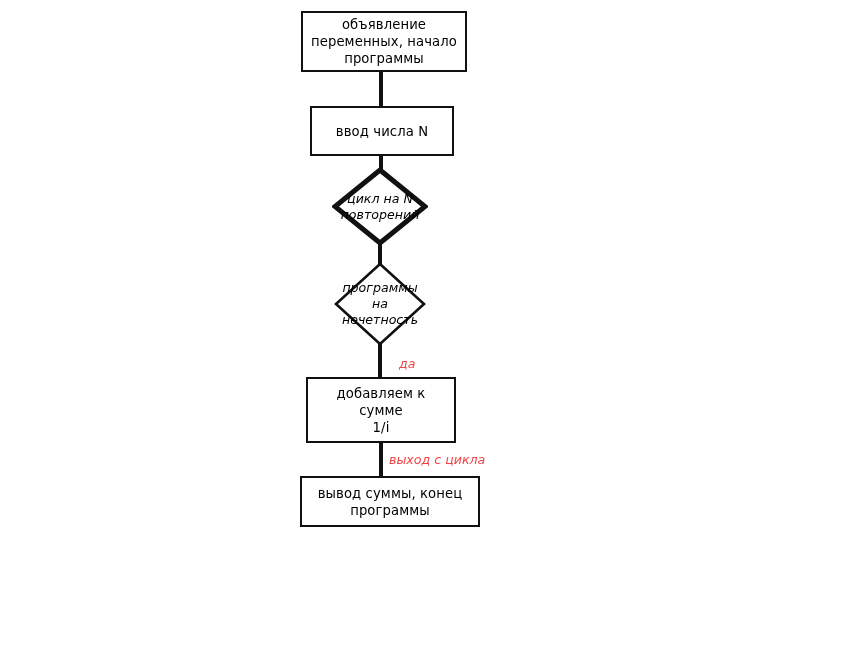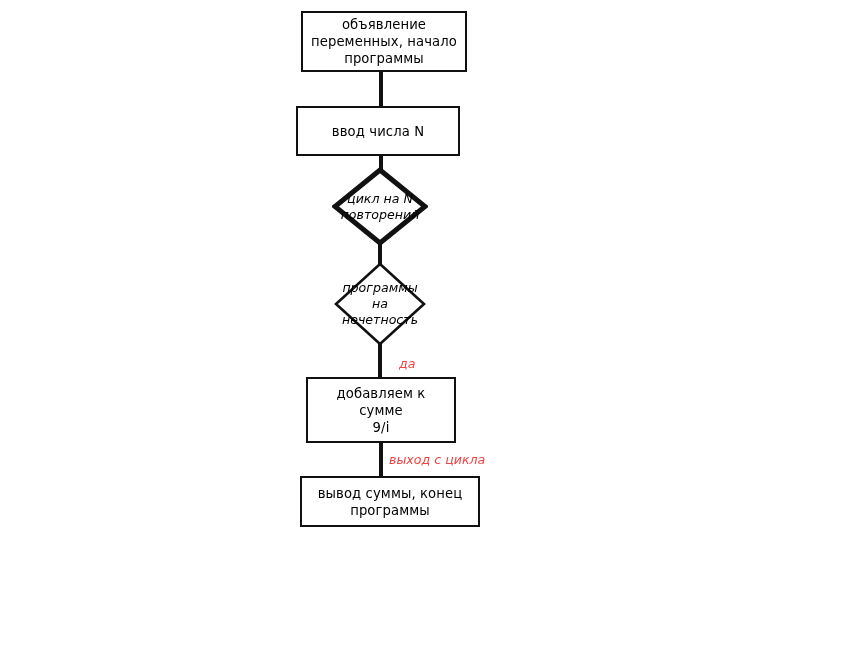--- a/index.html
+++ b/index.html
@@ -92,21 +92,21 @@
 
   <line x1="381" y1="442" x2="381" y2="477" stroke="#111111" stroke-width="4"></line>
 </svg>
 
 <div class="node process-box" style="left:301px; top:11px; width:166px; height:61px;">
   <span class="box-text">объявление
 переменных, начало
 программы</span>
 </div>
 
-<div class="node process-box" style="left:296px; top:106px; width:164px; height:50px;">
+<div class="node process-box" style="left:310px; top:106px; width:144px; height:50px;">
   <span class="box-text">ввод числа N</span>
 </div>
 
 <div class="diamond-wrap" style="left:332px; top:167px; width:96px; height:79px;">
   <svg width="96" height="79" viewBox="0 0 96 79" xmlns="http://www.w3.org/2000/svg">
     <polygon points="48,3 93,39.5 48,76 3,39.5" fill="#ffffff" stroke="#111111" stroke-width="5"></polygon>
   </svg>
   <div class="diamond-label">цикл на N
 повторений</div>
 </div>
@@ -116,21 +116,21 @@
     <polygon points="46,2 90,42 46,82 2,42" fill="#ffffff" stroke="#111111" stroke-width="2.6"></polygon>
   </svg>
   <div class="diamond-label">программы на
 нечетность</div>
 </div>
 
 <div class="edge-label" style="left:399px; top:356px;">да</div>
 
 <div class="node process-box" style="left:306px; top:377px; width:150px; height:66px;">
   <span class="box-text">добавляем к сумме
-9/i</span>
+1/i</span>
 </div>
 
 <div class="edge-label" style="left:389px; top:452px;">выход с цикла</div>
 
 <div class="node process-box" style="left:300px; top:476px; width:180px; height:51px;">
   <span class="box-text">вывод суммы, конец
 программы</span>
 </div>
 
 </body></html>

